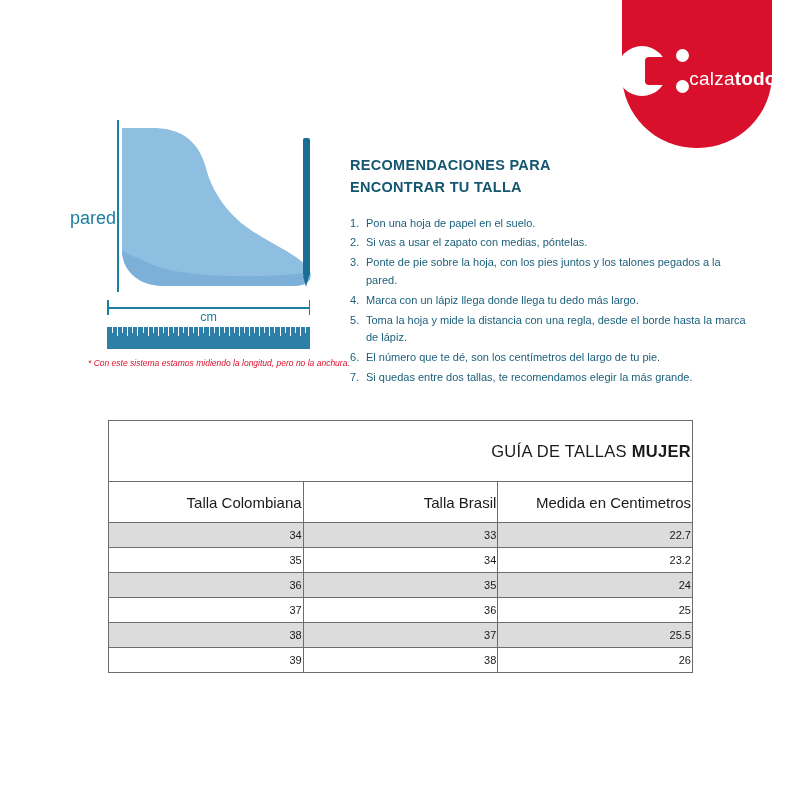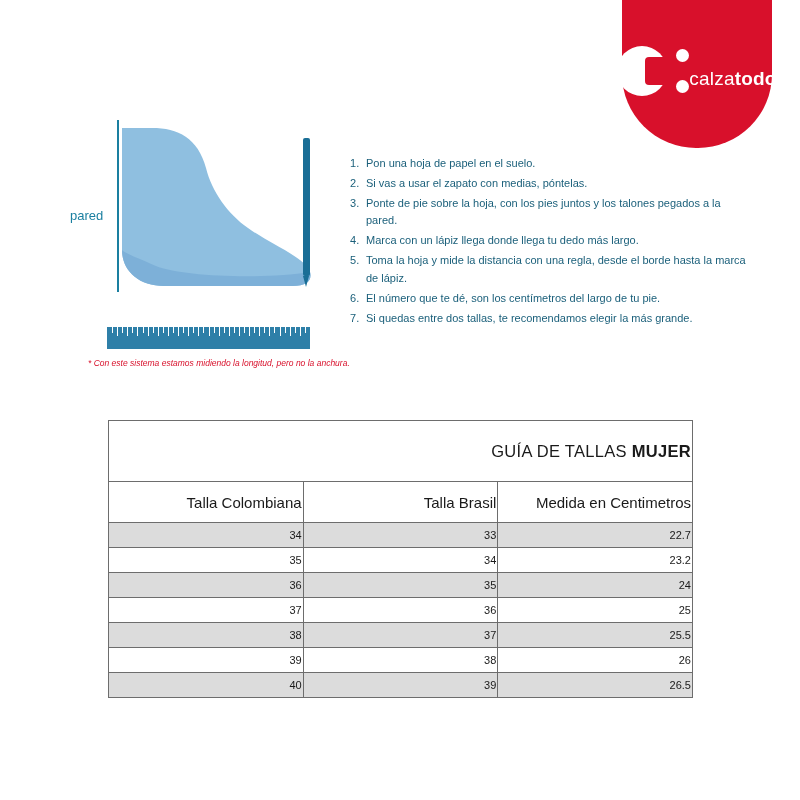--- a/index.html
+++ b/index.html
@@ -82,21 +82,21 @@
     position: absolute;
     left: 60px;
     top: 120px;
     width: 280px;
     height: 275px;
   }
   .pared-label {
     position: absolute;
     left: 10px;
     top: 88px;
-    font-size: 13px;
+    font-size: 18px;
     color: #1a7fa0;
   }
   .wall-line {
     position: absolute;
     left: 57px;
     top: 0;
     width: 2px;
     height: 172px;
     background: #1a7fa0;
   }
@@ -266,20 +266,26 @@
   <div class="pared-label">pared</div>
   <div class="wall-line"></div>
 
   <svg class="foot-svg" width="280" height="180" viewBox="0 0 280 180">
     <path d="M62 8 L62 130 C62 150 78 166 104 166 L232 166 C248 166 252 160 250 152 C246 138 210 124 188 108 C168 94 152 72 146 48 C138 18 118 8 92 8 Z" fill="#8fbfe0"></path>
     <path d="M62 130 C62 150 78 166 104 166 L232 166 C248 166 252 160 250 152 C200 160 120 156 96 146 C76 137 66 134 62 130 Z" fill="#7db0d8"></path>
   </svg>
 
   <div class="pencil"></div>
 
+  <div class="cm-dim">
+    <div class="cap l"></div>
+    <div class="cap r"></div>
+    <div class="bar"></div>
+    <div class="txt">cm</div>
+  </div>
 
   <div class="ruler" id="ruler">
       <div class="tick half" style="left: 5.075px;"></div>
       <div class="tick" style="left: 10.15px;"></div>
       <div class="tick half" style="left: 15.225px;"></div>
       <div class="tick" style="left: 20.3px;"></div>
       <div class="tick half" style="left: 25.375px;"></div>
       <div class="tick" style="left: 30.45px;"></div>
       <div class="tick half" style="left: 35.525px;"></div>
       <div class="tick" style="left: 40.6px;"></div>
@@ -313,20 +319,24 @@
       <div class="tick" style="left: 182.7px;"></div>
       <div class="tick half" style="left: 187.775px;"></div>
       <div class="tick" style="left: 192.85px;"></div>
       <div class="tick half" style="left: 197.925px;"></div>
     </div>
 
   <div class="footnote">* Con este sistema estamos midiendo la longitud, pero no la anchura.</div>
 </div>
 
 <div class="recs">
+  <h2>
+    <span>RECOMENDACIONES PARA</span><br>
+    <span>ENCONTRAR TU TALLA</span>
+  </h2>
   <ol id="rec-list">
       <li>Pon una hoja de papel en el suelo.</li>
       <li>Si vas a usar el zapato con medias, póntelas.</li>
       <li>Ponte de pie sobre la hoja, con los pies juntos y los talones pegados a la pared.</li>
       <li>Marca con un lápiz llega donde llega tu dedo más largo.</li>
       <li>Toma la hoja y mide la distancia con una regla, desde el borde hasta la marca de lápiz.</li>
       <li>El número que te dé, son los centímetros del largo de tu pie.</li>
       <li>Si quedas entre dos tallas, te recomendamos elegir la más grande.</li>
     </ol>
 </div>
@@ -366,19 +376,14 @@
       <tr>
         <td>38</td>
         <td>37</td>
         <td>25.5</td>
       </tr>
       <tr>
         <td>39</td>
         <td>38</td>
         <td>26</td>
       </tr>
-      <tr>
-        <td>40</td>
-        <td>39</td>
-        <td>26.5</td>
-      </tr>
     </tbody>
 </table>
 
 </body></html>

